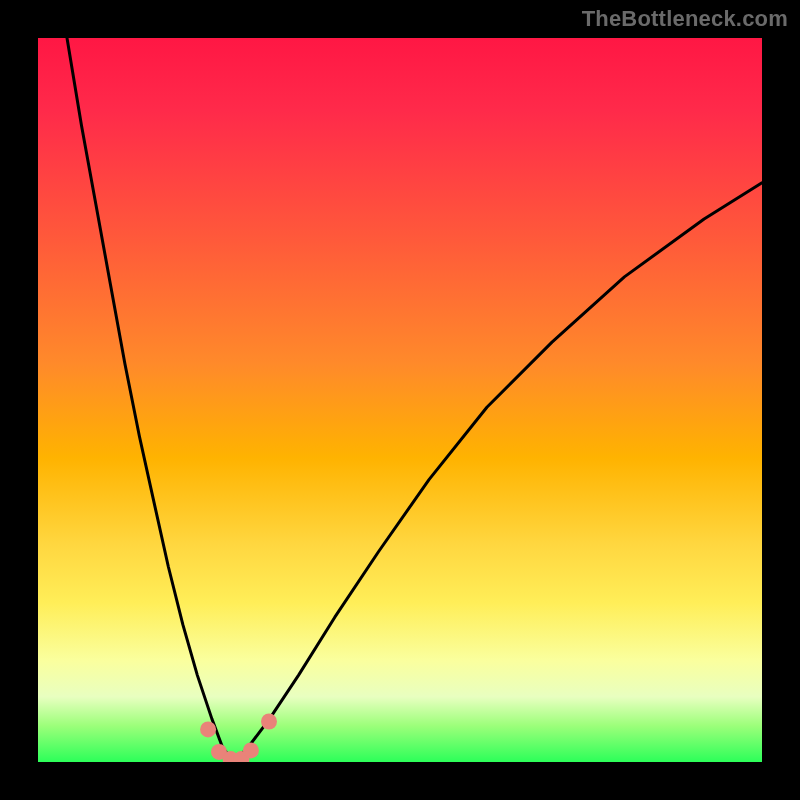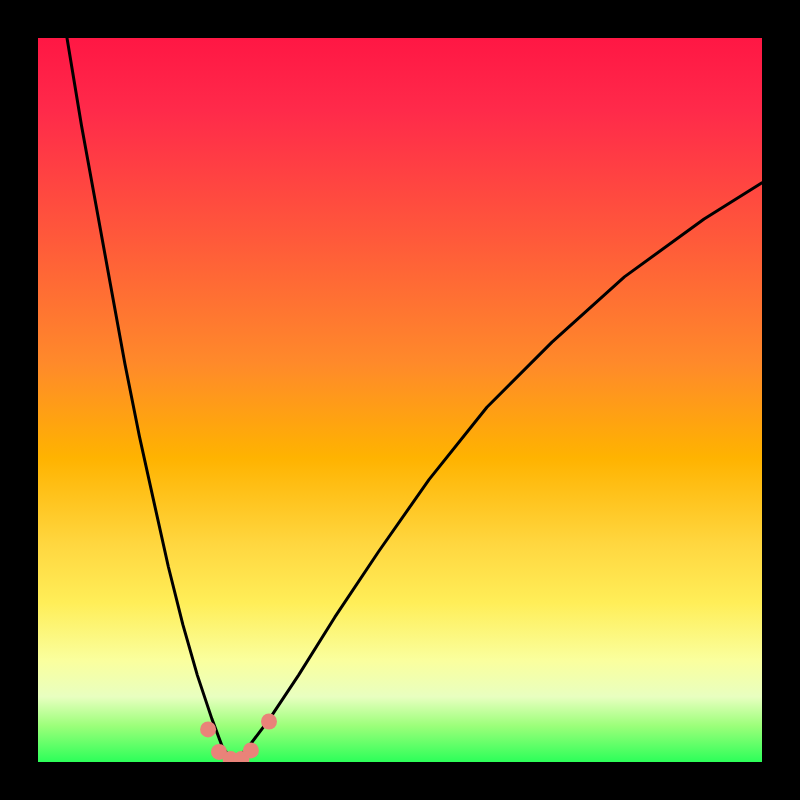--- a/index.html
+++ b/index.html
@@ -57,20 +57,21 @@
     top: 0;
     width: 724px;
     height: 724px;
     pointer-events: none;
   }
 </style>
 </head>
 <body>
 
 <div class="frame">
+  <div class="watermark">TheBottleneck.com</div>
 
   <div class="plot">
     <svg class="curve" viewBox="0 0 724 724">
       <g id="curve-group">
           <path d="M29.0 0.0 L43.4 86.9 L57.9 166.5 L72.4 246.2 L86.9 325.8 L101.4 398.2 L115.8 463.4 L130.3 528.5 L144.8 586.4 L159.3 637.1 L173.8 680.6 L184.6 709.5 L195.5 724.0 L210.0 709.5 L231.7 680.6 L260.6 637.1 L296.8 579.2 L340.3 514.0 L391.0 441.6 L448.9 369.2 L514.0 304.1 L586.4 238.9 L666.1 181.0 L724.0 144.8" fill="none" stroke="#000000" stroke-width="3" stroke-linejoin="round" stroke-linecap="round"></path>
         </g>
       <g id="marker-group">
           <circle cx="170.1" cy="691.4" r="8" fill="#e98379"></circle>
           <circle cx="181.0" cy="713.9" r="8" fill="#e98379"></circle>
           <circle cx="192.6" cy="721.1" r="8" fill="#e98379"></circle>

